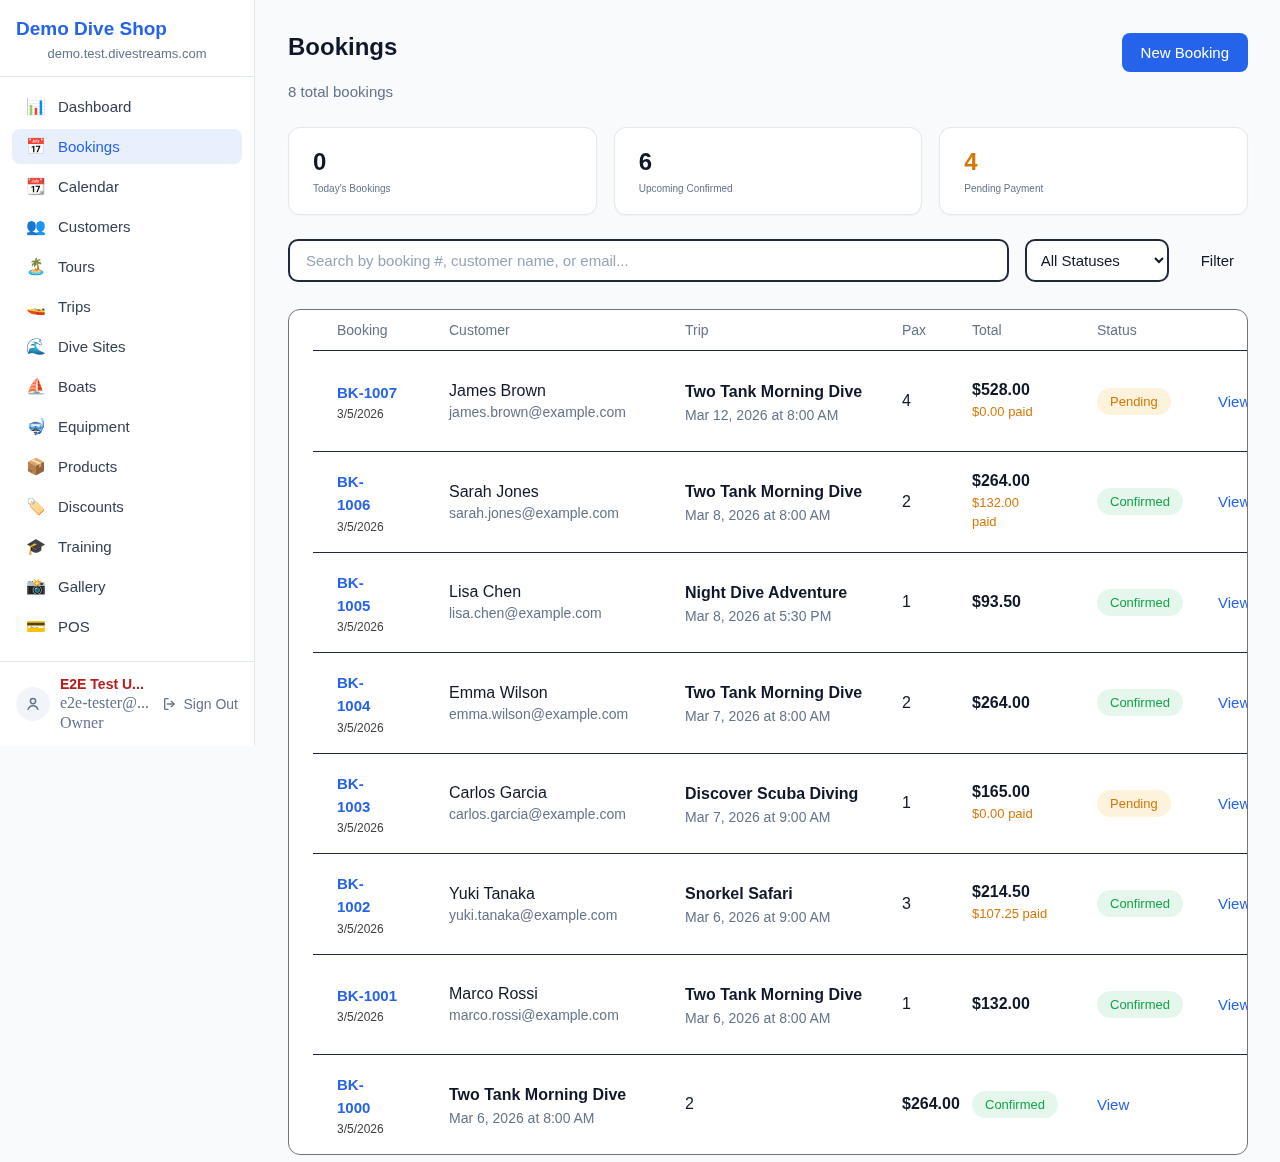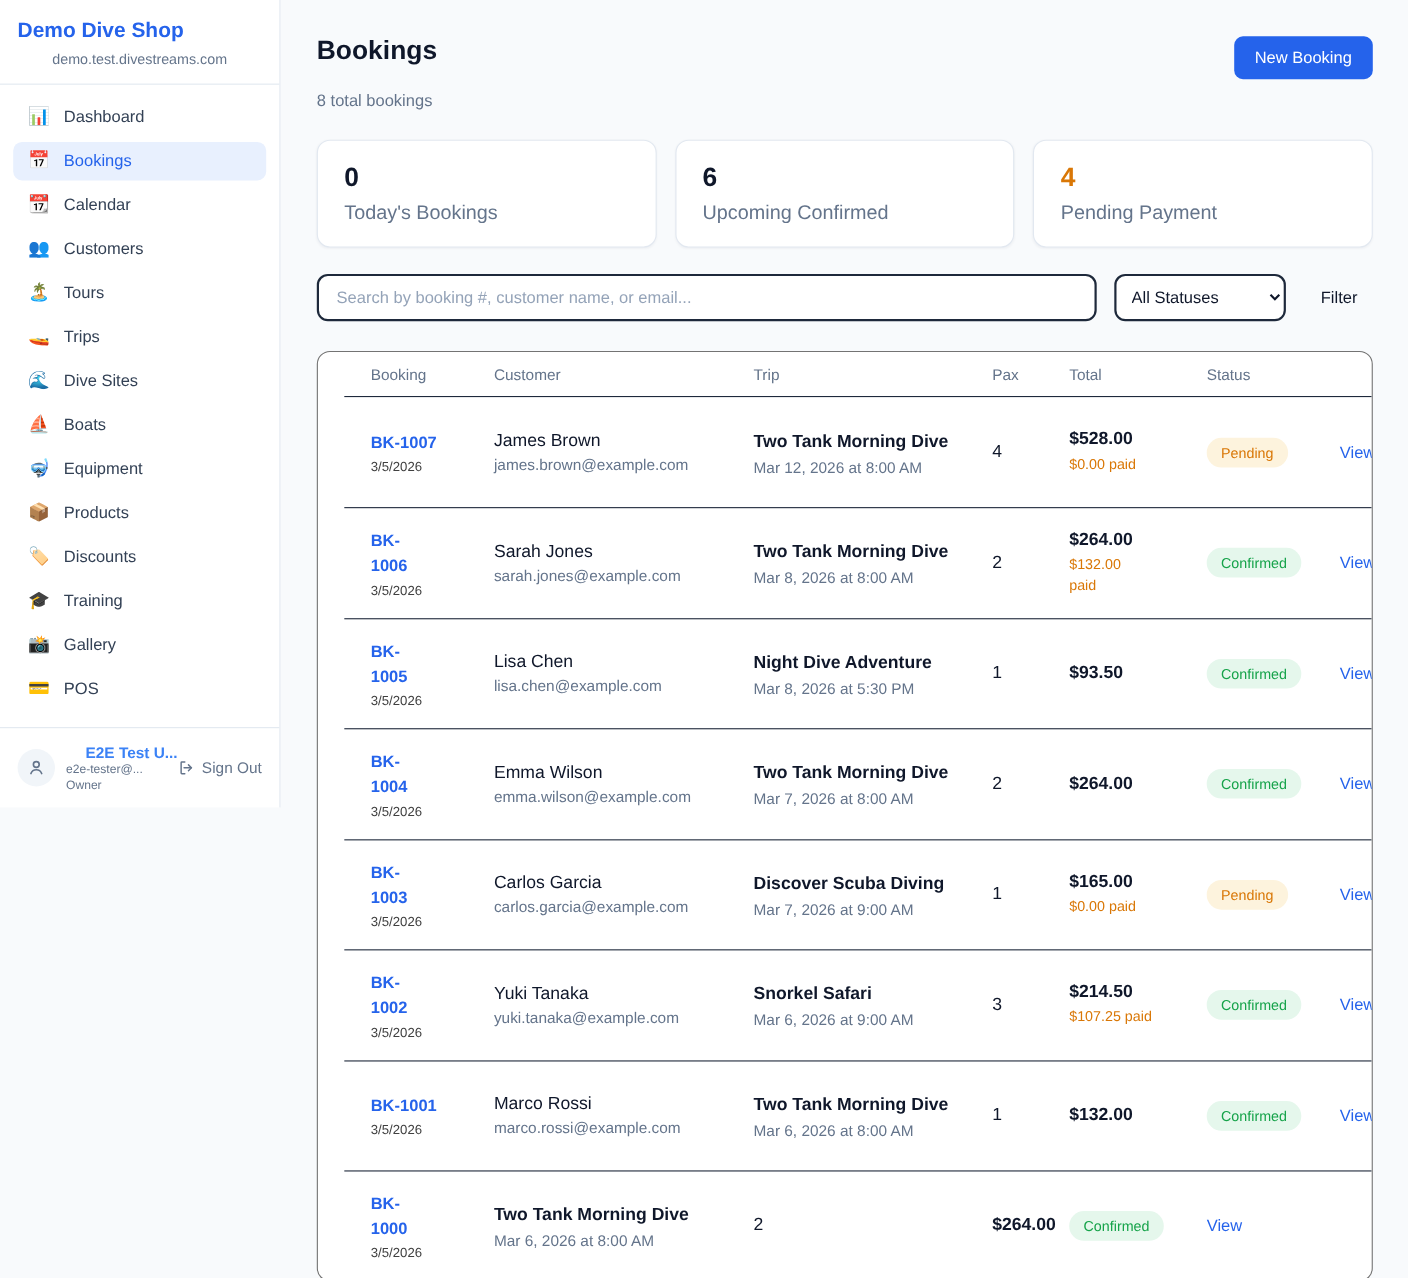--- a/index.html
+++ b/index.html
@@ -10,41 +10,41 @@
   .brand-block { padding:18px 16px 15px; border-bottom:1px solid #e2e8f0; }
   .brand { font-size:19px; font-weight:700; color:#2563eb; }
   .brand-domain { font-size:13px; color:#64748b; margin-top:6px;text-align:center; }
   .nav { padding:12px; }
   .nav-item { display:flex; align-items:center; gap:12px; padding:9px 14px; margin-bottom:5px; border-radius:8px; font-size:15px; color:#334155; cursor:pointer; }
   .nav-item .nav-icon { width:20px; font-size:16px; line-height:1; text-align:center; }
   .nav-item.active { background:#e8f0fe; color:#2563eb; font-weight:500; }
   .user-block { border-top:1px solid #e2e8f0; padding:14px 16px; display:flex; align-items:center; }
   .avatar { width:34px; height:34px; border-radius:50%; background:#f1f5f9; display:flex; align-items:center; justify-content:center; flex:none; }
   .user-text { margin-left:10px; min-width:0; flex:1; }
-  .user-name { font-size:14px; font-weight:700; color:#3b82f6; white-space:nowrap;text-align:right; }
-  .user-email, .user-role { font-size:11px; color:#64748b; margin-top:2px; white-space:nowrap; }
+  .user-name { font-size:14px; font-weight:700; color:#b91c1c; white-space:nowrap; }
+  .user-email, .user-role { font-size:16px; color:#64748b; margin-top:2px; white-space:nowrap;font-family:Liberation Serif, serif; }
   .signout { display:flex; align-items:center; gap:6px; color:#64748b; font-size:14px; font-weight:500; cursor:pointer; flex:none; }
 
   
   .main { position:absolute; left:256px; top:0; width:1024px; padding:33px 32px 32px; }
   .page-header { display:flex; justify-content:space-between; align-items:flex-start; }
   .page-title { font-size:24px; font-weight:700; color:#0f172a; }
   .page-subtitle { font-size:15px; color:#64748b; margin-top:22px; }
   .btn-primary { background:#2563eb; color:#fff; border:none; border-radius:8px; font-size:15px; font-weight:500; padding:11px 19px; cursor:pointer; font-family:inherit; }
 
   .stats { display:grid; grid-template-columns:1fr 1fr 1fr; gap:17px; margin-top:27px; }
   .stat-card { background:#fff; border:1px solid #e2e8f0; border-radius:12px; padding:20px 24px; box-shadow:0 1px 2px rgba(15,23,42,.04); }
   .stat-value { font-size:24px; font-weight:700; color:#0f172a; }
   .stat-value.orange { color:#d97706; }
-  .stat-label { font-size:18px; color:#64748b; margin-top:7px; }
+  .stat-label { font-size:10px; color:#64748b; margin-top:7px; }
 
   .filter-row { display:flex; align-items:center; margin-top:24px; }
   .search-input { flex:1; height:43px; border:2px solid #1e293b; border-radius:10px; padding:0 16px; font-size:15px; font-family:inherit; color:#0f172a; background:#fff; }
   .search-input::placeholder { color:#94a3b8; }
-  .status-select { margin-left:16px; height:43px; border:2px solid #1e293b; border-radius:10px; background:#fff; font-size:15px; font-family:inherit; color:#0f172a; padding:0 10px; width:156px; cursor:pointer; }
+  .status-select { margin-left:16px; height:43px; border:2px solid #1e293b; border-radius:10px; background:#fff; font-size:15px; font-family:inherit; color:#0f172a; padding:0 10px; width:144px; cursor:pointer; }
   .filter-btn { margin-left:18px; background:none; border:none; font-size:15px; font-weight:500; color:#0f172a; font-family:inherit; padding:10px 14px; cursor:pointer; }
 
   
   .table-card { margin-top:27px; background:#fff; border:1px solid #737373; border-radius:12px; overflow:hidden;padding-left:24px; }
   .thead, .trow { display:grid; grid-template-columns:112px 236px 217px 70px 125px 121px 1fr; padding:0 24px; align-items:center; }
   .thead { height:41px; border-bottom:1px solid #1e293b; }
   .th { font-size:14px; color:#64748b; }
   .trow { min-height:100px; padding-top:18px; padding-bottom:18px; }
   .trow + .trow { border-top:1px solid #1e293b; }
   .booking-id { font-size:15px; font-weight:700; color:#2563eb; line-height:1.55; cursor:pointer; }

